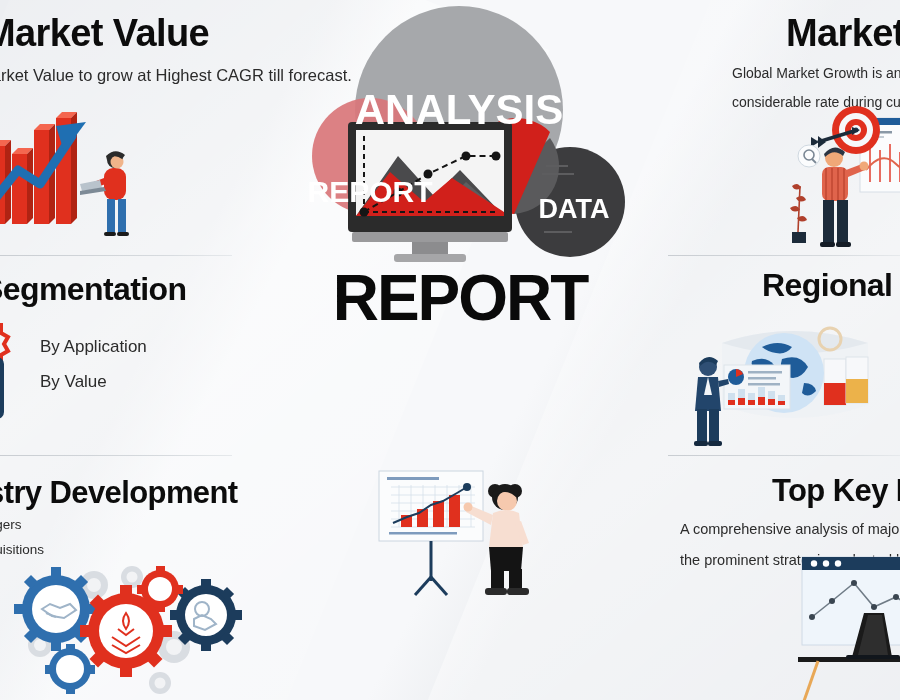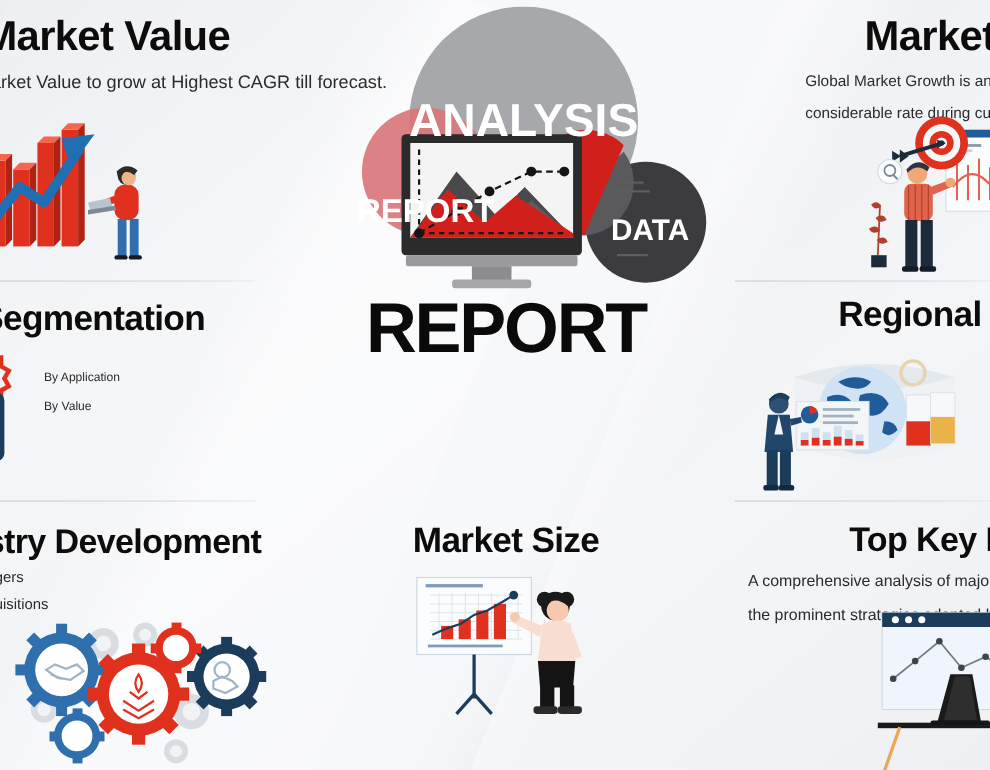--- a/index.html
+++ b/index.html
@@ -66,21 +66,21 @@
   
   #market-growth { text-align: center; }
   #market-growth .cell-title { font-size: 38px; margin-top: 14px; margin-left: 118px; }
   #market-growth .cell-sub   { font-size: 14px; margin-top: 10px; margin-left: 64px; }
   #mg-art { position: absolute; left: 96px; top: 100px; width: 190px; height: 150px; }
 
   
   #segmentation .cell-title { font-size: 32px; margin-left: -18px; margin-top: 18px; }
   #seg-art { position: absolute; left: -34px; top: 58px; width: 80px; height: 110px; }
   #seg-list { position: absolute; left: 40px; top: 82px; }
-  #seg-list div { font-size: 11px; color: #2b2b2b; margin-bottom: 15px; }
+  #seg-list div { font-size: 17px; color: #2b2b2b; margin-bottom: 15px; }
 
   
   #regional .cell-title { font-size: 32px; margin-top: 14px; margin-left: 94px; }
   #ra-art { position: absolute; left: 20px; top: 48px; width: 240px; height: 150px; }
 
   
   #industry .cell-title { font-size: 31px; margin-left: -76px; margin-top: 22px; }
   #ind-list { position: absolute; left: -28px; top: 62px; }
   #ind-list div { font-size: 13.5px; color: #2b2b2b; margin-bottom: 10px; }
   #ind-art { position: absolute; left: 8px; top: 96px; width: 250px; height: 150px; }
@@ -93,21 +93,21 @@
 
   
   #players .cell-title { font-size: 31px; margin-top: 20px; margin-left: 104px; }
   #players .cell-sub { font-size: 14.5px; margin-top: 12px; margin-left: 12px; }
   #tp-art { position: absolute; left: 120px; top: 98px; width: 200px; height: 150px; }
 
   
   #hero {
     position: absolute; left: 252px; top: 0; width: 416px; height: 440px;
   }
-  #hero-graphic { position: absolute; left: 17px; top: 6px; width: 416px; height: 262px; }
+  #hero-graphic { position: absolute; left: 0; top: 6px; width: 416px; height: 262px; }
   #hero-title {
     position: absolute; left: 0; top: 268px; width: 416px;
     text-align: center;
     font-weight: bold;
     font-size: 64px;
     line-height: 0.95;
     letter-spacing: -2px;
     color: #0a0a0a;
   }
   #hero-title span { display: block; }
@@ -427,21 +427,20 @@
             <rect x="129" y="34" width="9" height="9"></rect>
               <rect x="166" y="34" width="9" height="9"></rect>
           </g>
           <circle cx="152" cy="38" r="12" fill="#ffffff"></circle>
         </g>
       </svg>
     </div>
   </div>
 
   <div class="cell col-center row3" id="market-size">
-    <div class="cell-title">Market Size</div>
     <div id="ms-art">
       <svg width="190" height="128" viewBox="0 0 190 128">
 
         <rect x="14" y="2" width="104" height="70" fill="#fbfcfd" stroke="#ccd6e0"></rect>
         <rect x="22" y="8" width="52" height="3" fill="#7e9bbd"></rect>
 
         <g stroke="#d7e1ea" stroke-width="0.8">
           <line x1="26" y1="18" x2="110" y2="18"></line>
             <line x1="26" y1="26" x2="110" y2="26"></line>
           <line x1="26" y1="34" x2="110" y2="34"></line>

